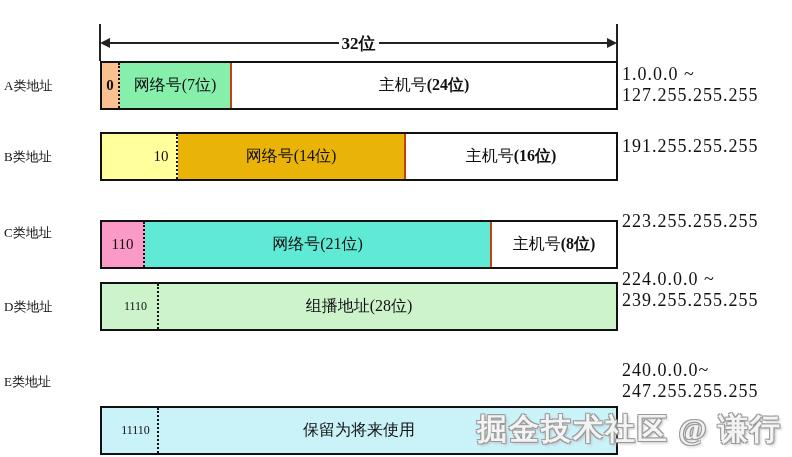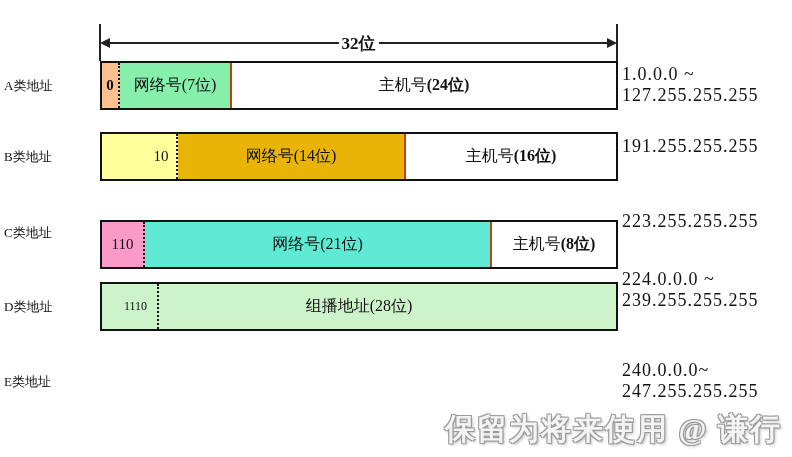--- a/index.html
+++ b/index.html
@@ -114,20 +114,24 @@
   <div class="row-box box-d full" style="background-color: rgb(205, 243, 203);">
     <div class="prefix-abs">1110</div>
     <div class="main-abs">组播地址(28位)</div>
   </div>
   <div class="range rng-d">
     <div>224.0.0.0 ~</div>
     <div>239.255.255.255</div>
   </div>
 
   <div class="row-label lbl-e">E类地址</div>
+  <div class="row-box box-e full" style="background-color: rgb(201, 242, 249);">
+    <div class="prefix-abs">11110</div>
+    <div class="main-abs">保留为将来使用</div>
+  </div>
   <div class="range rng-e">
     <div>240.0.0.0~</div>
     <div>247.255.255.255</div>
   </div>
 
-  <div class="watermark">保留为将来使用 @ 谦行</div>
+  <div class="watermark">掘金技术社区 @ 谦行</div>
 
 </div>
 
 </body></html>

